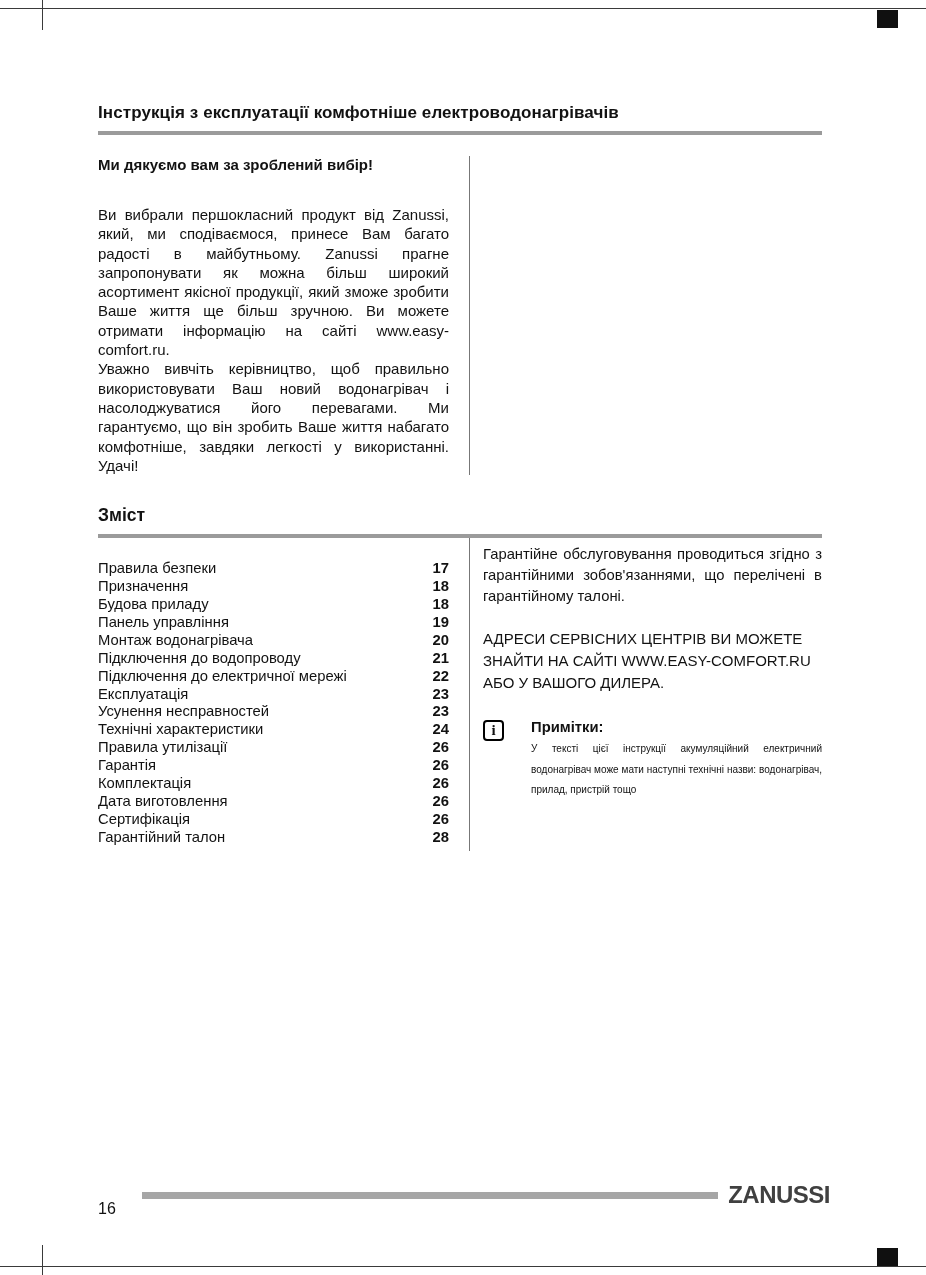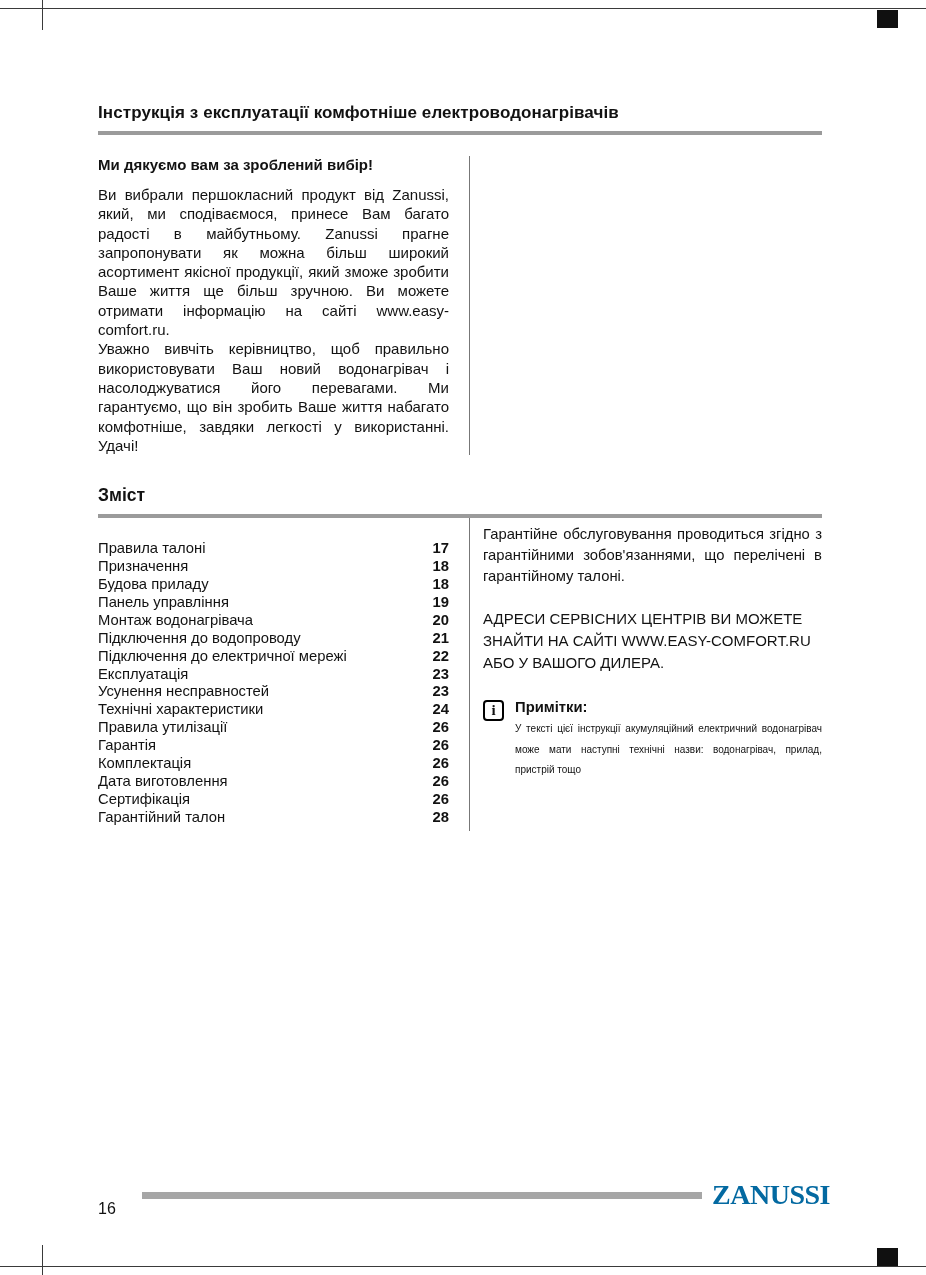--- a/index.html
+++ b/index.html
@@ -39,21 +39,21 @@
   .intro-section { display:flex; margin-top:21px; }
   .col-left {
     width:372px;
     border-right:1px solid #777;
     padding-right:20px;
   }
   .col-right { flex:1; padding-left:13px; }
 
   .intro-heading { font-size:15px; font-weight:bold; }
   .intro-par {
-    margin-top:12px;
+    margin-top:32px;
     font-size:15px;
     line-height:19.3px;
     text-align:justify;
   }
   .intro-par2 {
     font-size:15px;
     line-height:19.3px;
     text-align:justify;
   }
 
@@ -89,21 +89,21 @@
     width:21px; height:21px;
     margin-top:1px;
     border:2px solid #000;
     border-radius:4px;
     display:flex; align-items:center; justify-content:center;
     font-family:"Liberation Serif", serif;
     font-weight:bold;
     font-size:15px;
     line-height:1;
   }
-  .note-body { margin-left:11px; flex:1; }
+  .note-body { margin-left:27px; flex:1; }
   .note-heading { font-size:14.8px; font-weight:bold; }
   .note-text {
     margin-top:4px;
     font-size:10px;
     line-height:20.6px;
     text-align:justify;
   }
 
   
   .footer {
@@ -116,25 +116,24 @@
   }
   .page-num { font-size:16px;margin-top:28px; }
   .footer-bar {
     flex:1;
     height:7px;
     background:#a6a6a6;
     margin-left:26px;
     margin-right:10px;
   }
   .brand-logo {
-    font-size:28px;
+    font-size:24px;
     font-weight:900;
     letter-spacing:-0.5px;
-    color:#0369a1;
-    font-family:Liberation Serif, serif;
+    color:#404040;
   }
 </style>
 </head>
 <body>
 
 <div class="page">
 
   <div class="crop-line-top"></div>
   <div class="crop-tick-top-left"></div>
   <div class="reg-mark-top"></div>
@@ -155,21 +154,21 @@
       </div>
       <div class="col-right"></div>
     </div>
 
     <div class="toc-heading">Зміст</div>
     <div class="rule"></div>
 
     <div class="contents-section">
       <div class="col-left">
         <div class="toc-row">
-          <span class="toc-label">Правила талоні</span>
+          <span class="toc-label">Правила безпеки</span>
           <span class="toc-num">17</span>
         </div>
         <div class="toc-row">
           <span class="toc-label">Призначення</span>
           <span class="toc-num">18</span>
         </div>
         <div class="toc-row">
           <span class="toc-label">Будова приладу</span>
           <span class="toc-num">18</span>
         </div>

